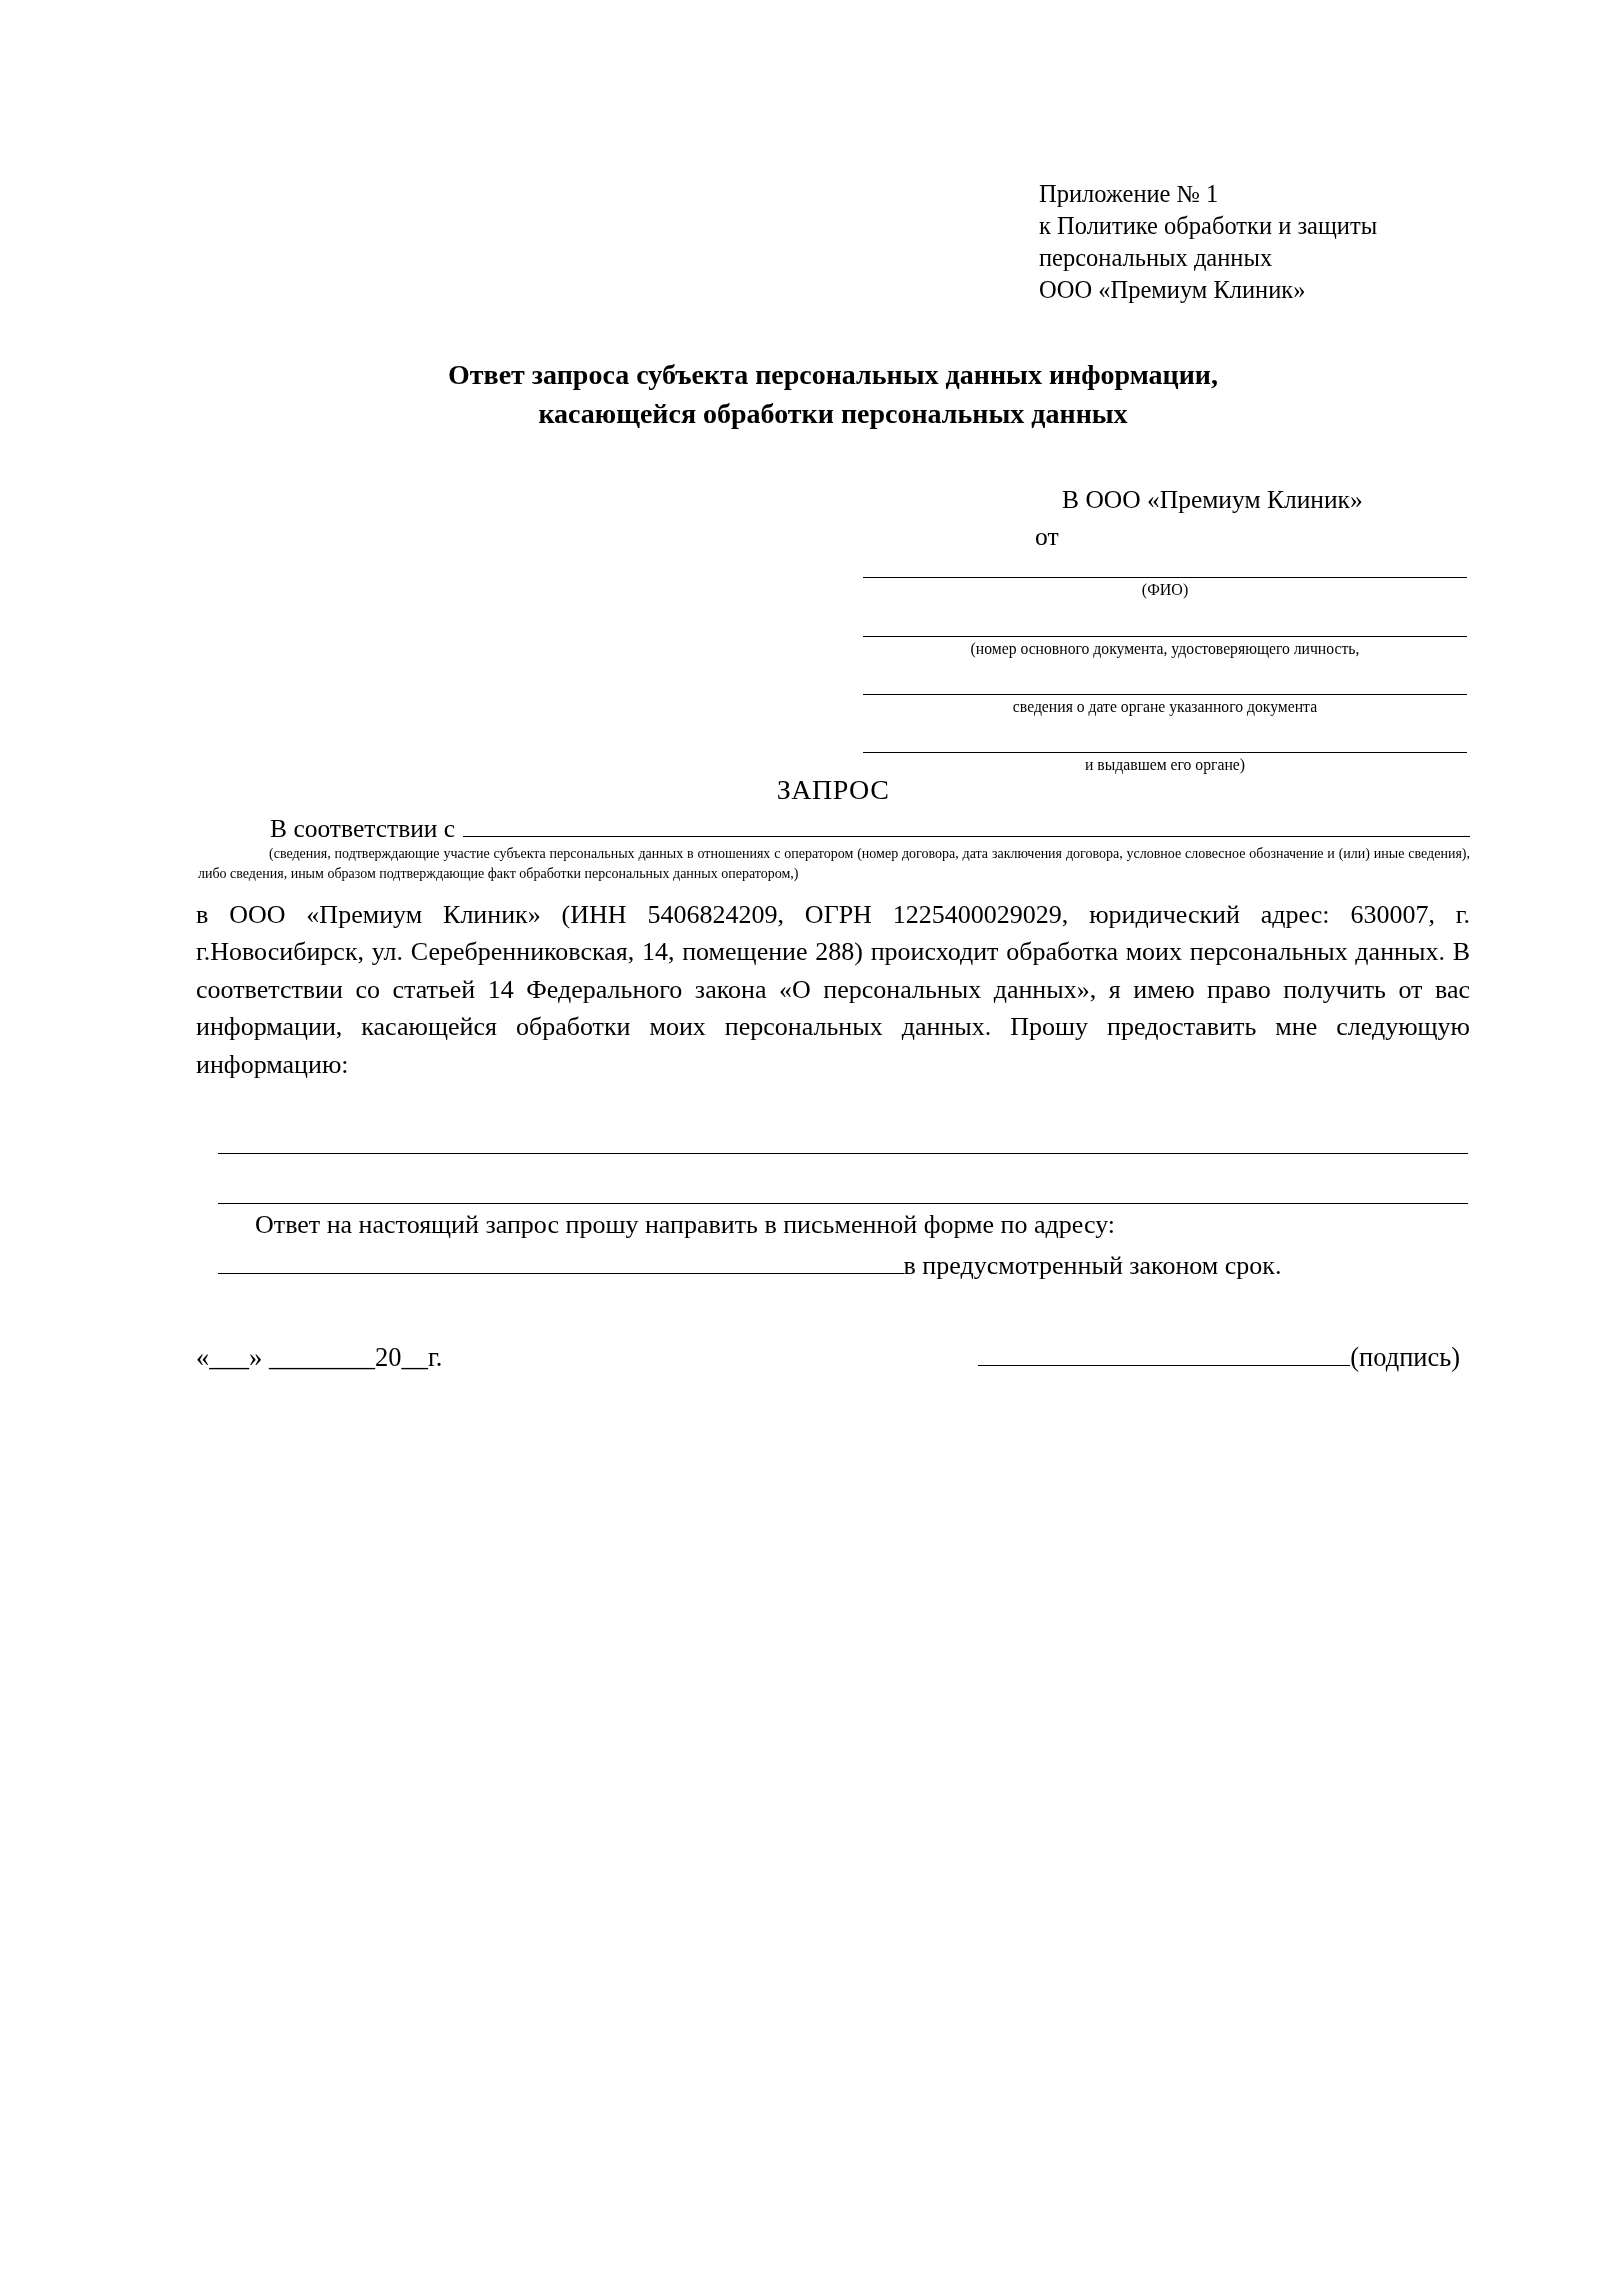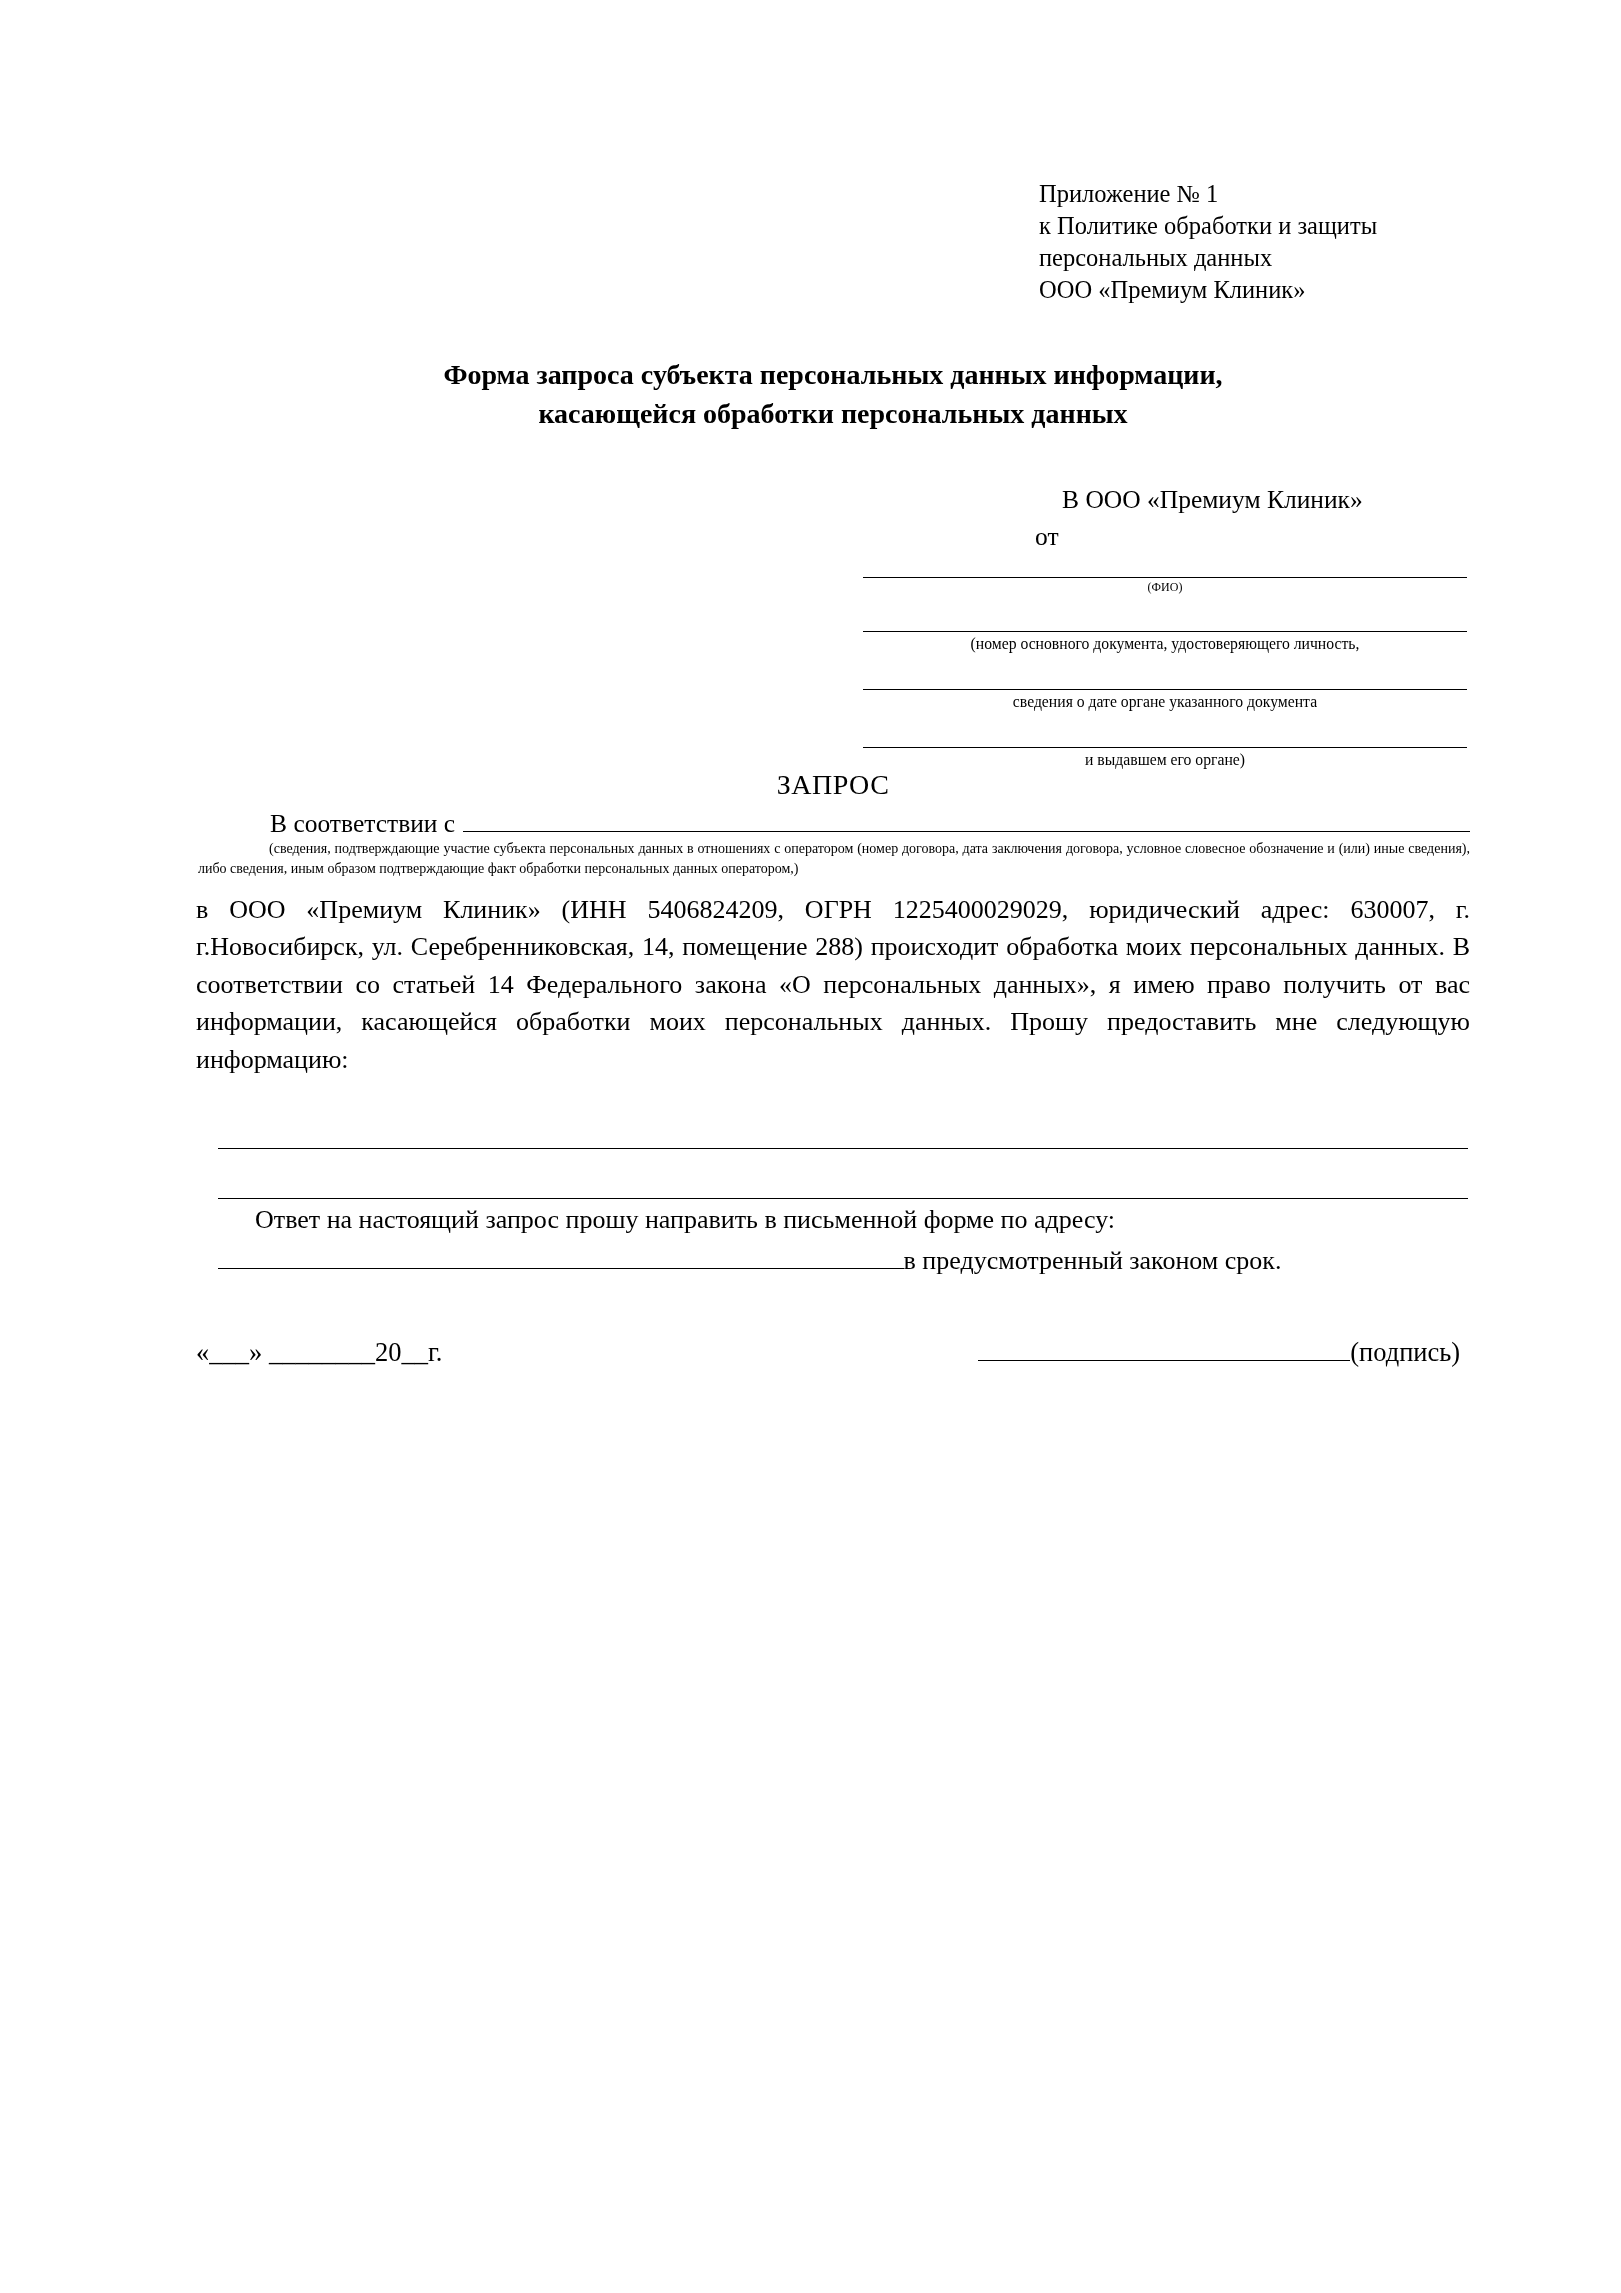--- a/index.html
+++ b/index.html
@@ -62,21 +62,21 @@
   .fill-row {
     margin-top: 2px;
     width: 604px;
   }
   .fill-line {
     border-bottom: 1.6px solid #000;
     height: 21.6px;
   }
   .fill-caption {
     text-align: center;
-    font-size: 12px;
+    font-size: 16px;
     line-height: 1.25;
     padding-top: 2px;
   }
   .fill-caption.small {
     font-size: 15.7px;
   }
   .gap-2 { height: 11.8px; }
 
   
   .zapros {
@@ -173,21 +173,21 @@
   <div class="content">
 
     <div class="header-block">
       <div>Приложение № 1</div>
       <div>к Политике обработки и защиты</div>
       <div>персональных данных</div>
       <div>ООО «Премиум Клиник»</div>
     </div>
 
     <div class="doc-title">
-      <span>Форма запроса субъекта персональных данных информации,</span>
+      <span>Ответ запроса субъекта персональных данных информации,</span>
       <span class="line2">касающейся обработки персональных данных</span>
     </div>
 
     <div class="addressee">
       <div class="to-line">В ООО «Премиум Клиник»</div>
       <div class="from-line">от</div>
 
       <div class="fill-row">
         <div class="fill-line"></div>
         <div class="fill-caption">(ФИО)</div>

